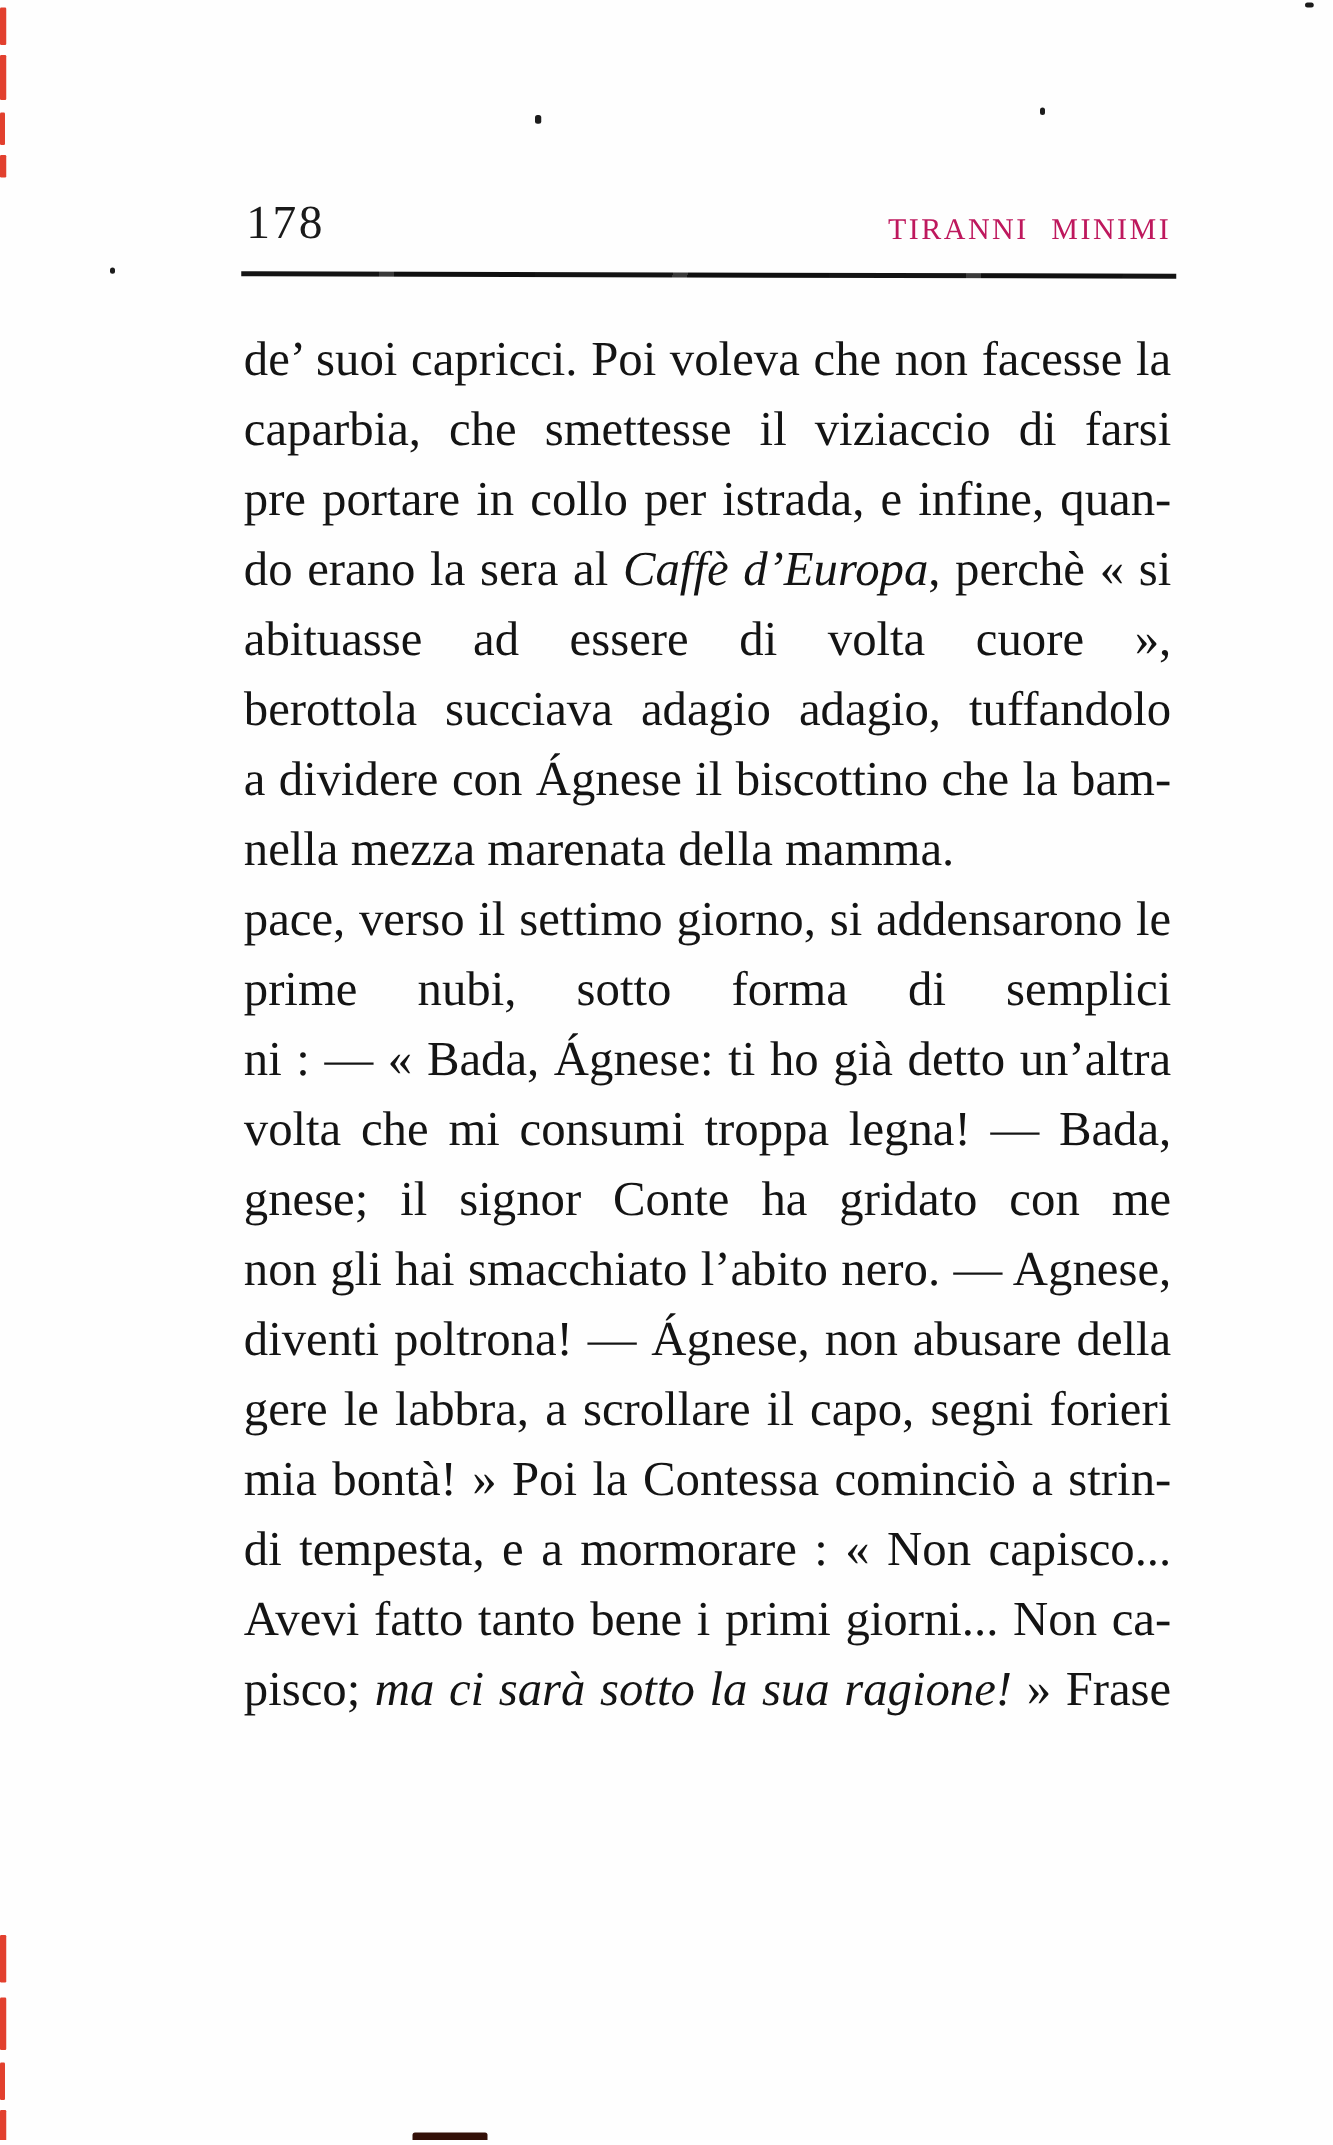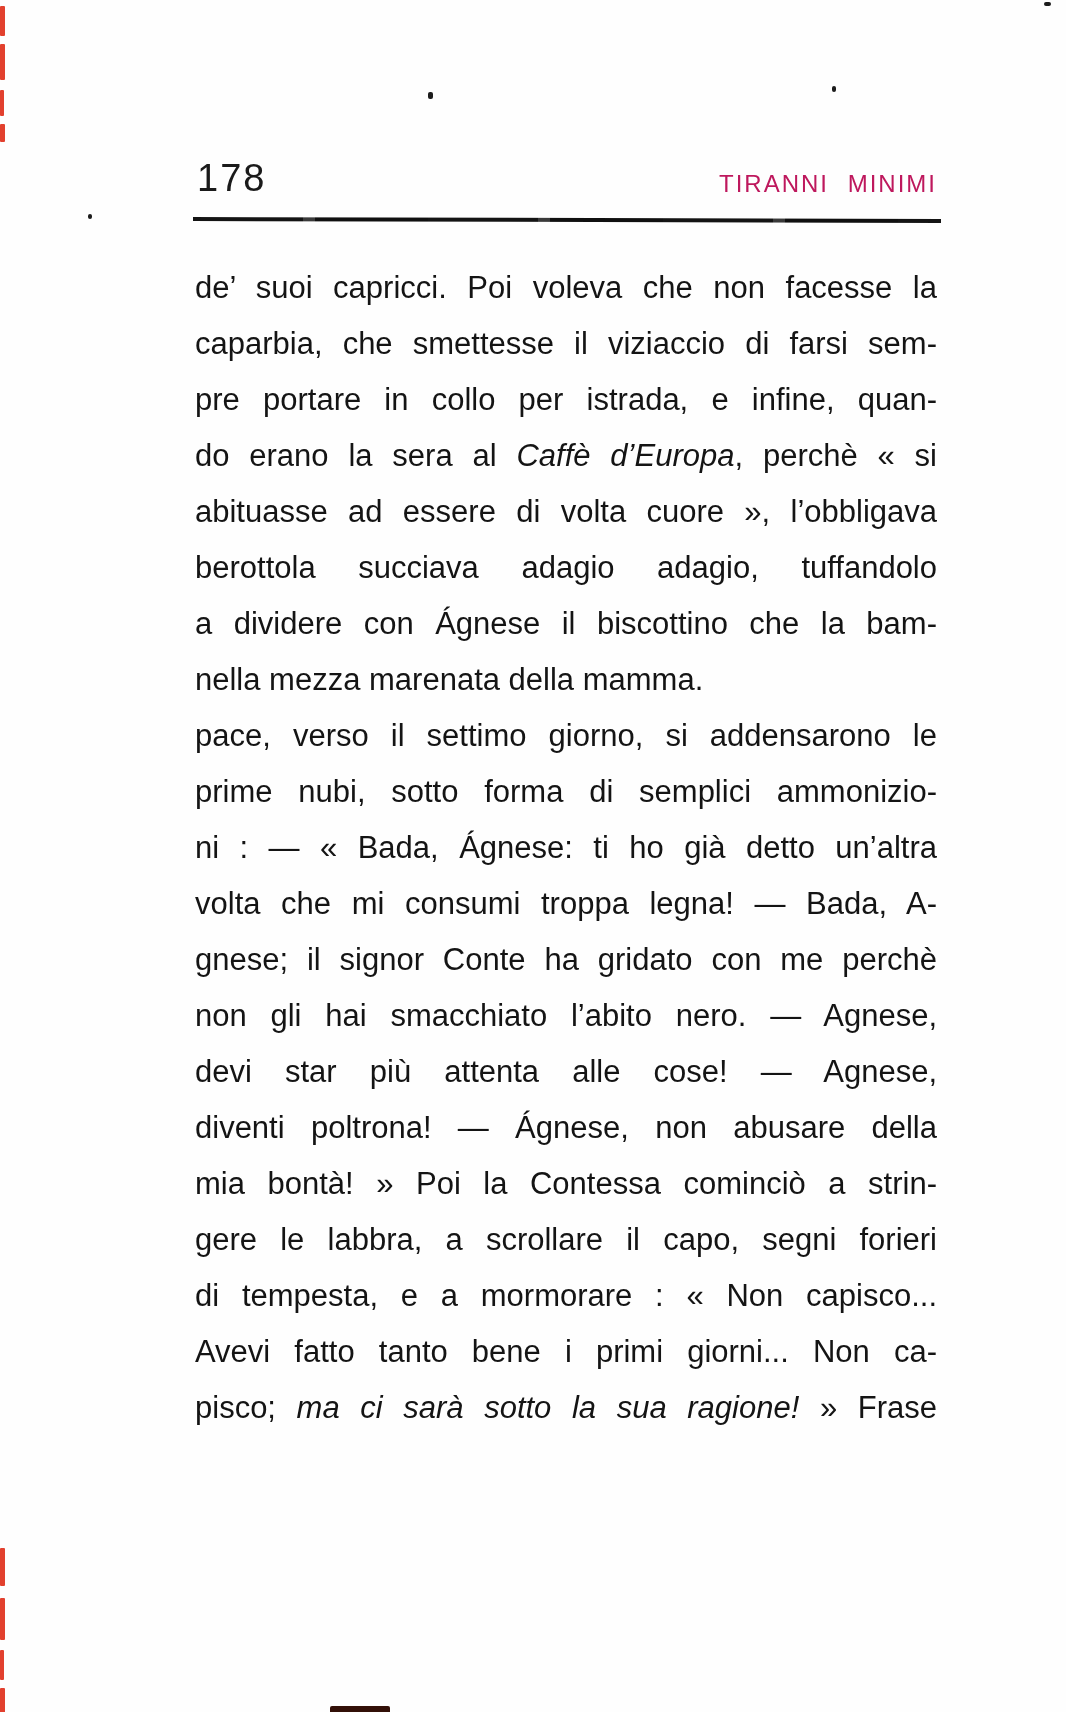--- a/index.html
+++ b/index.html
@@ -1,21 +1,21 @@
 <!DOCTYPE html>
 <html><head>
 <meta charset="utf-8">
 <style>
   html,body{margin:0;padding:0;background:#ffffff;}
   .page{
     position:relative;
     width:1066px;height:1712px;
     background:#fefefe;
     overflow:hidden;
-    font-family:Liberation Sans, sans-serif;
+    font-family:Liberation Serif, serif;
     color:#151515;
   }
   .header{position:absolute;left:195px;top:148px;width:742px;height:54px;}
   .page-number{
     position:absolute;left:2px;bottom:2px;
     font-size:38px;letter-spacing:2px;color:#1a1a1a;
   }
   .running-title{
     position:absolute;left:0;right:0;bottom:4px;
     text-align:right;
@@ -25,21 +25,21 @@
   .rule{
     position:absolute;left:193px;top:218px;width:748px;height:4px;
     background:repeating-linear-gradient(90deg,#141414 0 110px,#3a3a3a 110px 122px,#101010 122px 235px);
     transform:rotate(0.15deg);
   }
   .body-text{
     position:absolute;left:195px;top:260px;width:742px;
   }
   .line{
     height:56px;line-height:56px;
-    font-size:31px;
+    font-size:39px;
     overflow:hidden;
     color:#141414;
   }
   .line.j{text-align:justify;}
   .line.j::after{content:"";display:inline-block;width:100%;height:0;}
   .line.indent{text-indent:34px;}
   .line i{font-style:italic;margin-top:40px;}
   .mark{position:absolute;border-radius:1px;}
   .speck{position:absolute;border-radius:2px;}
 </style>
@@ -66,24 +66,23 @@
         <div class="line j"><span>a dividere con Ágnese il biscottino che la bam-</span></div>
         <div class="line"><span>nella mezza marenata della mamma.</span></div>
       </div>
       <div>
         <div class="line j"><span>pace, verso il settimo giorno, si addensarono le</span></div>
         <div class="line j"><span>prime nubi, sotto forma di semplici ammonizio-</span></div>
         <div class="line j"><span>ni : — « Bada, Ágnese: ti ho già detto un’altra</span></div>
         <div class="line j"><span>volta che mi consumi troppa legna! — Bada, A-</span></div>
         <div class="line j"><span>gnese; il signor Conte ha gridato con me perchè</span></div>
         <div class="line j"><span>non gli hai smacchiato l’abito nero. — Agnese,</span></div>
-        <div class="line j"><span>devi star più attenta  alle cose! — Agnese,</span></div>
         <div class="line j"><span>diventi poltrona! — Ágnese, non abusare della</span></div>
+        <div class="line j"><span>gere le labbra, a scrollare il capo, segni forieri</span></div>
         <div class="line j"><span>mia bontà! » Poi la Contessa cominciò a strin-</span></div>
-        <div class="line j"><span>gere le labbra, a scrollare il capo, segni forieri</span></div>
         <div class="line j"><span>di tempesta, e a mormorare : « Non capisco...</span></div>
         <div class="line j"><span>Avevi fatto tanto bene i primi giorni... Non ca-</span></div>
         <div class="line j"><span>pisco; </span><i>ma ci sarà sotto la sua ragione!</i><span> » Frase</span></div>
       </div>
     </div>
 
 <div class="mark" style="left: 0px; top: 6px; width: 5px; height: 30px; background: rgb(226, 64, 46);"></div>
     <div class="mark" style="left: 0px; top: 44px; width: 5px; height: 36px; background: rgb(226, 64, 46);"></div>
     <div class="mark" style="left: 0px; top: 90px; width: 4px; height: 26px; background: rgb(226, 64, 46);"></div>
     <div class="mark" style="left: 0px; top: 124px; width: 5px; height: 18px; background: rgb(226, 64, 46);"></div>

